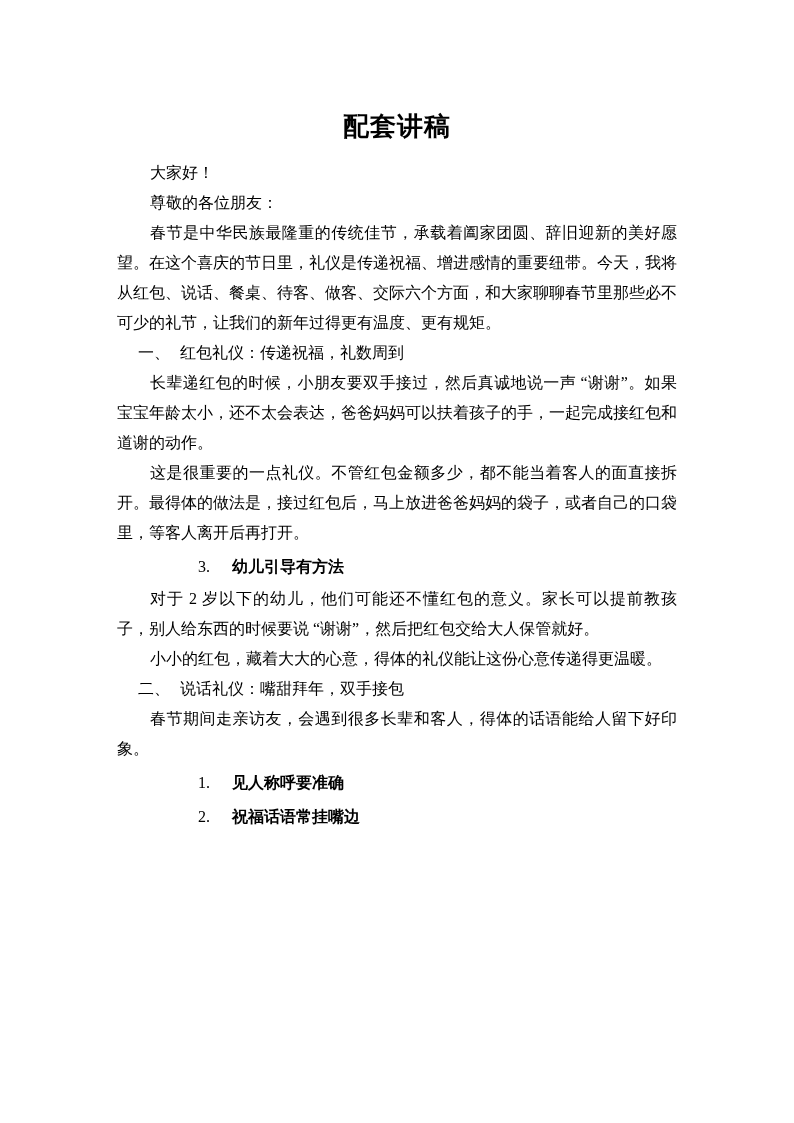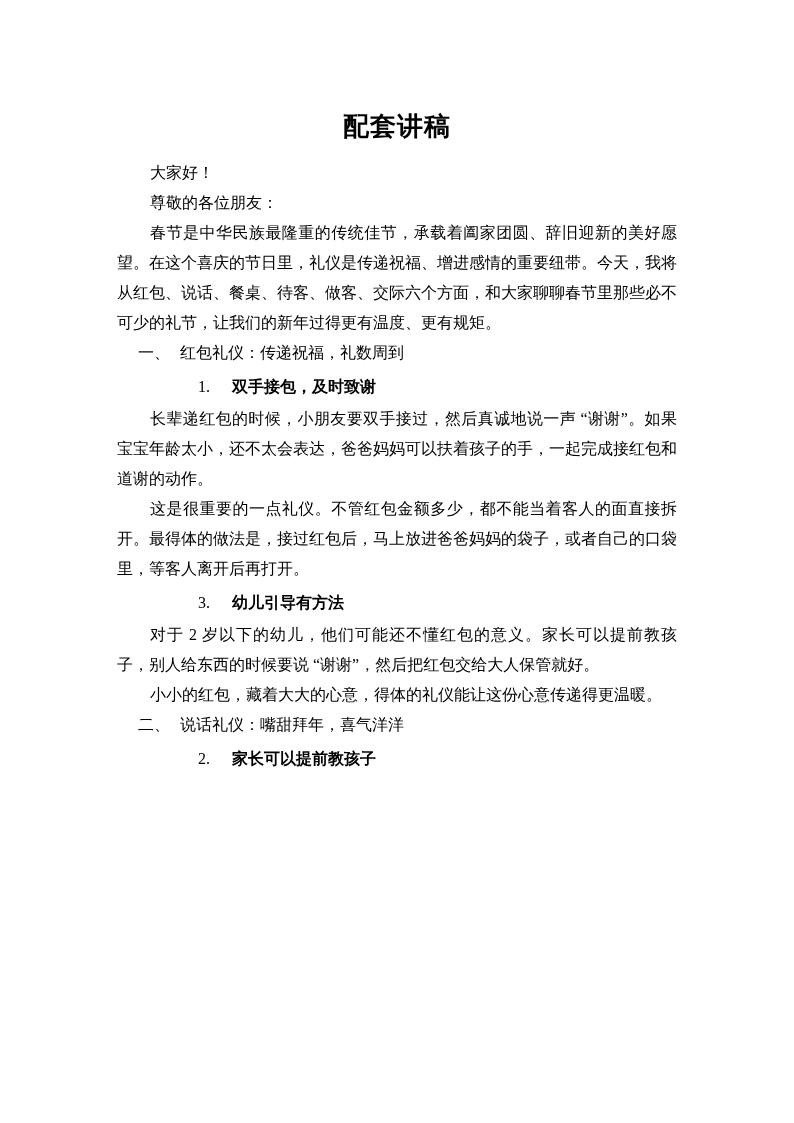--- a/index.html
+++ b/index.html
@@ -70,33 +70,34 @@
 
   <p class="body-text indent">大家好！</p>
 
   <p class="body-text indent">尊敬的各位朋友：</p>
 
   <p class="body-text indent"><span>春节是中华民族最隆重的传统佳节，承载着阖家团圆、辞旧迎新的美好愿望。在这个喜庆的节日里，礼仪是传递祝福、增进感情的重要纽带。今天，我将从</span><span class="emphasis">红包、说话、餐桌、待客、做客、交际</span><span>六个方面，和大家聊聊春节里那些必不可少的礼节，让我们的新年过得更有温度、更有规矩。</span></p>
 
   <p class="section-heading"><span class="sec-num">一、</span><span>红包礼仪：传递祝福，礼数周到</span></p>
 
 
-  <p class="item-heading"><span class="item-num">1.</span><span class="item-title">双手接包，及时致谢</span></p>
 
   <p class="body-text indent">长辈递红包的时候，小朋友要双手接过，然后真诚地说一声 “谢谢”。如果宝宝年龄太小，还不太会表达，爸爸妈妈可以扶着孩子的手，一起完成接红包和道谢的动作。</p>
 
 
   <p class="body-text indent">这是很重要的一点礼仪。不管红包金额多少，都不能当着客人的面直接拆开。最得体的做法是，接过红包后，马上放进爸爸妈妈的袋子，或者自己的口袋里，等客人离开后再打开。</p>
 
   <p class="item-heading"><span class="item-num">3.</span><span class="item-title">幼儿引导有方法</span></p>
 
   <p class="body-text indent">对于 2 岁以下的幼儿，他们可能还不懂红包的意义。家长可以提前教孩子，别人给东西的时候要说 “谢谢”，然后把红包交给大人保管就好。</p>
 
   <p class="body-text indent">小小的红包，藏着大大的心意，得体的礼仪能让这份心意传递得更温暖。</p>
 
-  <p class="section-heading"><span class="sec-num">二、</span><span>说话礼仪：</span><span class="emphasis">嘴甜拜年，喜气洋洋</span></p>
+  <p class="section-heading"><span class="sec-num">二、</span><span>说话礼仪：</span><span class="emphasis">嘴甜拜年，双手接包</span></p>
+
+  <p class="body-text indent">春节期间走亲访友，会遇到很多长辈和客人，得体的话语能给人留下好印象。</p>
+
+  <p class="item-heading"><span class="item-num">1.</span><span class="item-title">见人称呼要准确</span></p>
 
 
-
-
-  <p class="item-heading"><span class="item-num">2.</span><span class="item-title">家长可以提前教孩子</span></p>
+  <p class="item-heading"><span class="item-num">2.</span><span class="item-title">祝福话语常挂嘴边</span></p>
 
 </div>
 
 </body></html>

